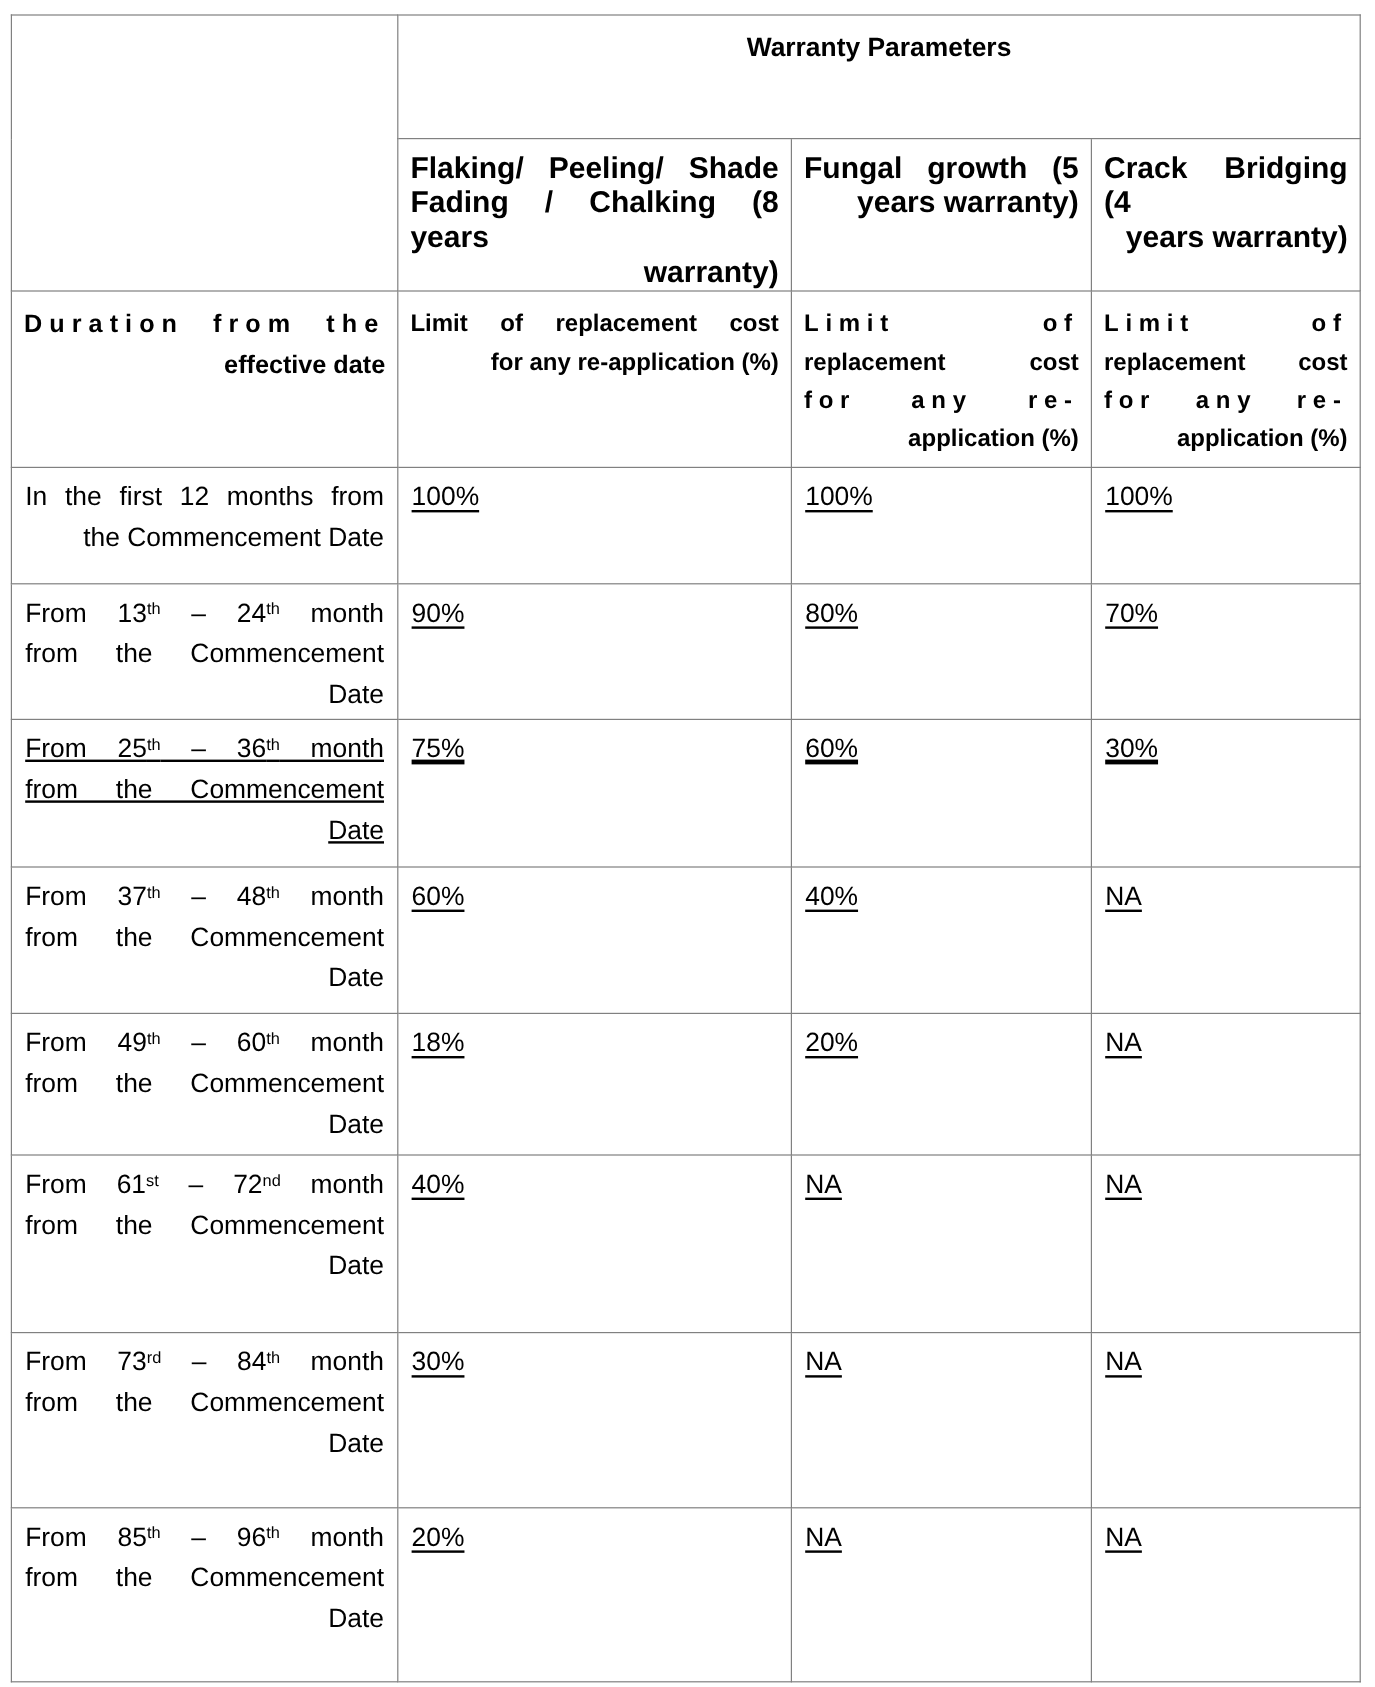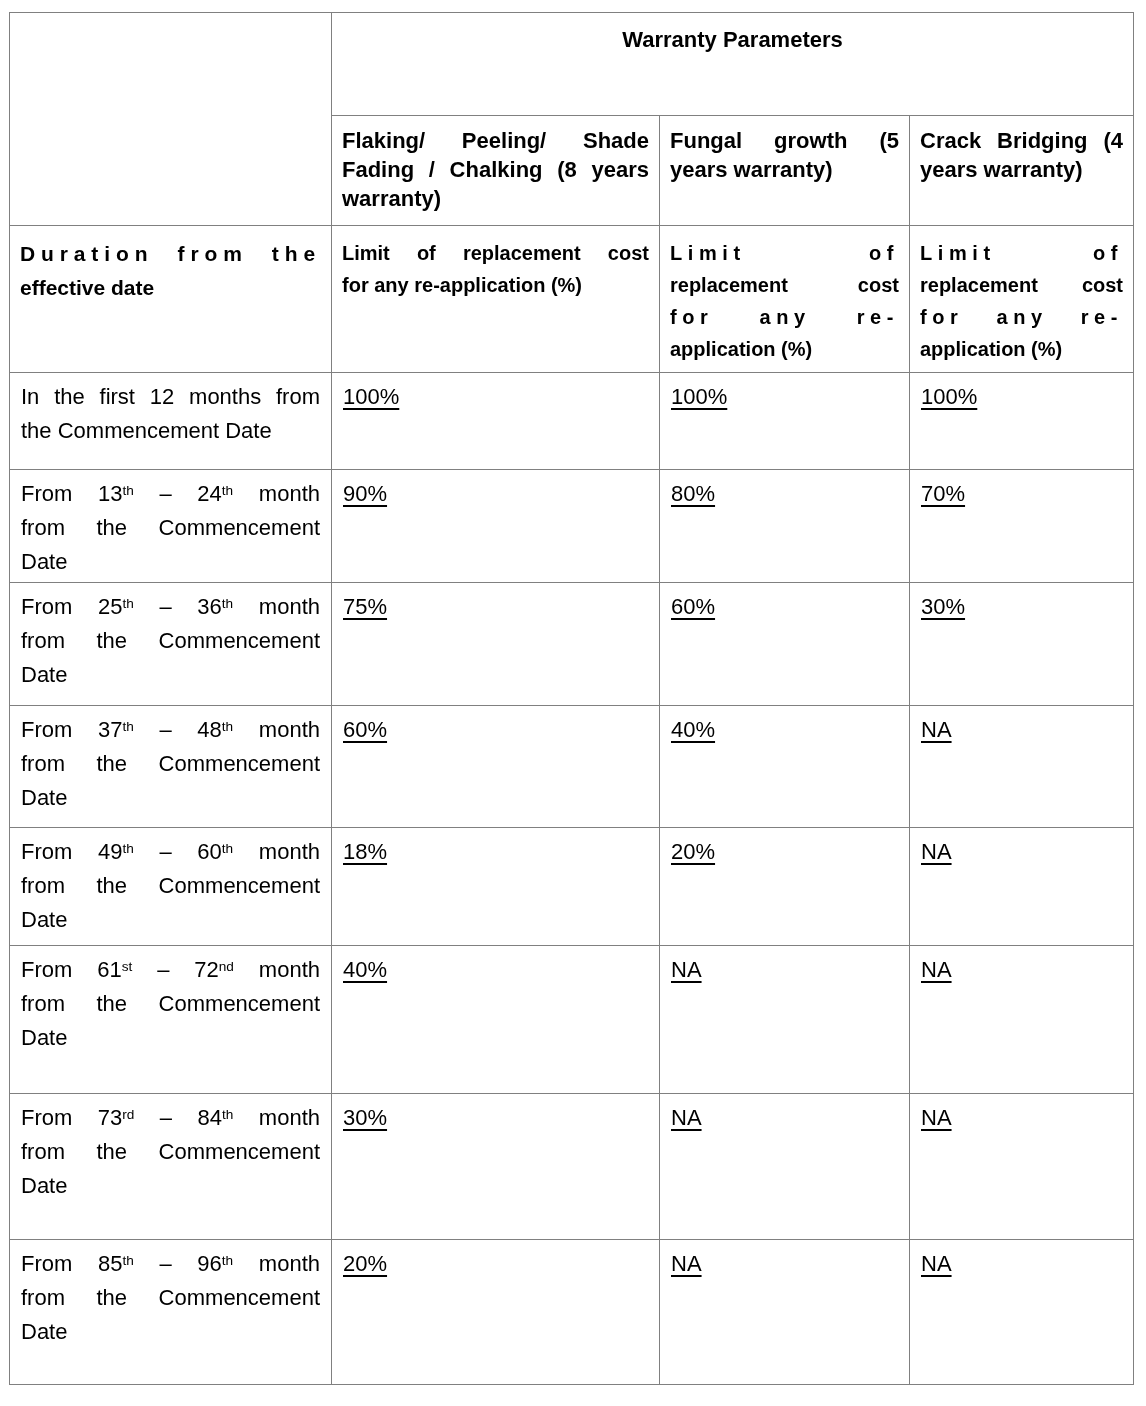--- a/index.html
+++ b/index.html
@@ -27,36 +27,36 @@
   col.c1 { width: 322px; }
   col.c2 { width: 328px; }
   col.c3 { width: 250px; }
   col.c4 { width: 224px; }
 
   tr.h-title { height: 103px; }
   tr.h-cols  { height: 110px; }
   tr.h-sub   { height: 147px; }
   tr.d0 { height: 97px; }
   tr.d1 { height: 113px; }
-  tr.d2 { height: 123px; }
+  tr.d2 { height: 123px; text-decoration: underline; }
   tr.d3 { height: 122px; }
   tr.d4 { height: 118px; }
   tr.d5 { height: 148px; }
   tr.d6 { height: 146px; }
   tr.d7 { height: 145px; }
 
   td.title-cell {
     font-weight: bold;
     font-size: 22px;
     text-align: center;
     padding: 14px 10px 0 10px;
   }
   td.hdr {
     font-weight: bold;
-    font-size: 22px;
+    font-size: 25px;
     line-height: 29px;
     padding: 10px 10px 0 10px;
   }
   td.sub {
     font-weight: bold;
     font-size: 20px;
     line-height: 32px;
     padding: 11px 10px 0 10px;
   }
   td.corner {
@@ -72,21 +72,21 @@
   }
   td.valc {
     font-size: 22px;
     line-height: 34px;
     padding: 7px 11px 0 11px;
   }
   
   .jl { text-align: justify; text-align-last: justify; }
   
   .spread { text-align: justify; text-align-last: justify; letter-spacing: 0.28em; }
-  .nl { text-align: left; }
+  .nl { text-align: right; }
 
   .val {
     text-decoration: underline;
     text-decoration-thickness: 2px;
     text-underline-offset: 4px;
   }
   sup {
     font-size: 0.62em;
     line-height: 0;
     position: relative;

